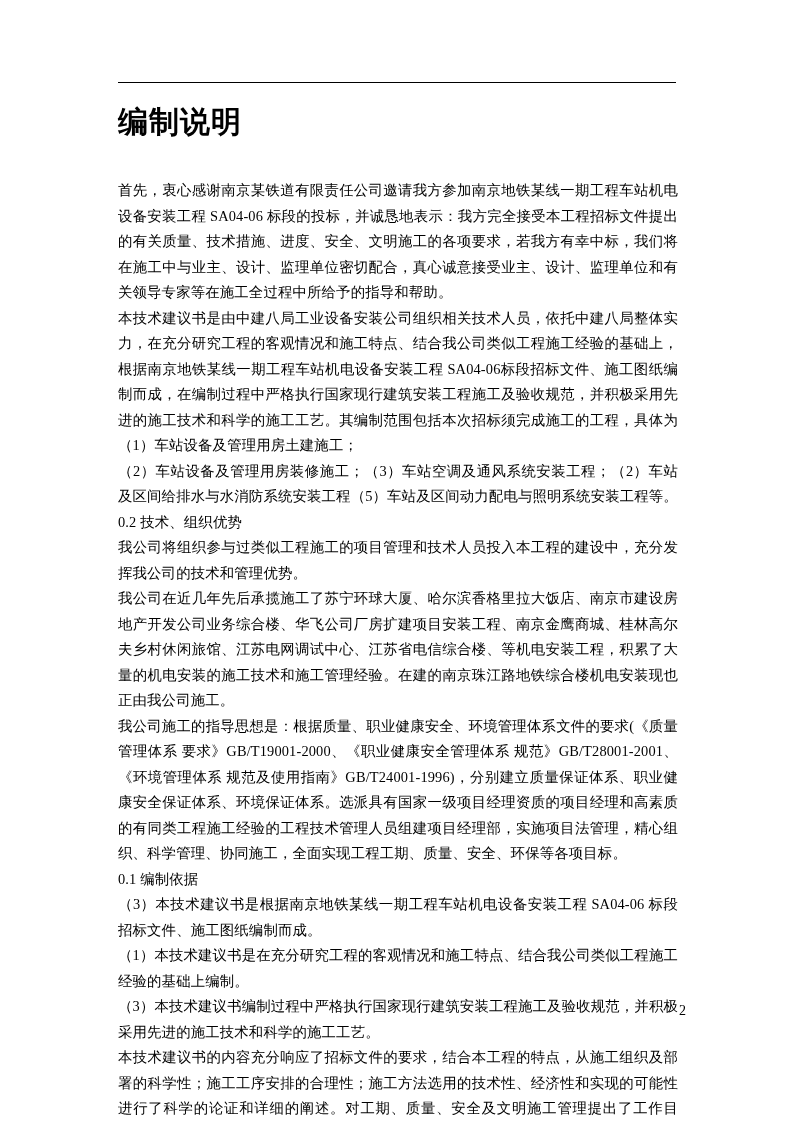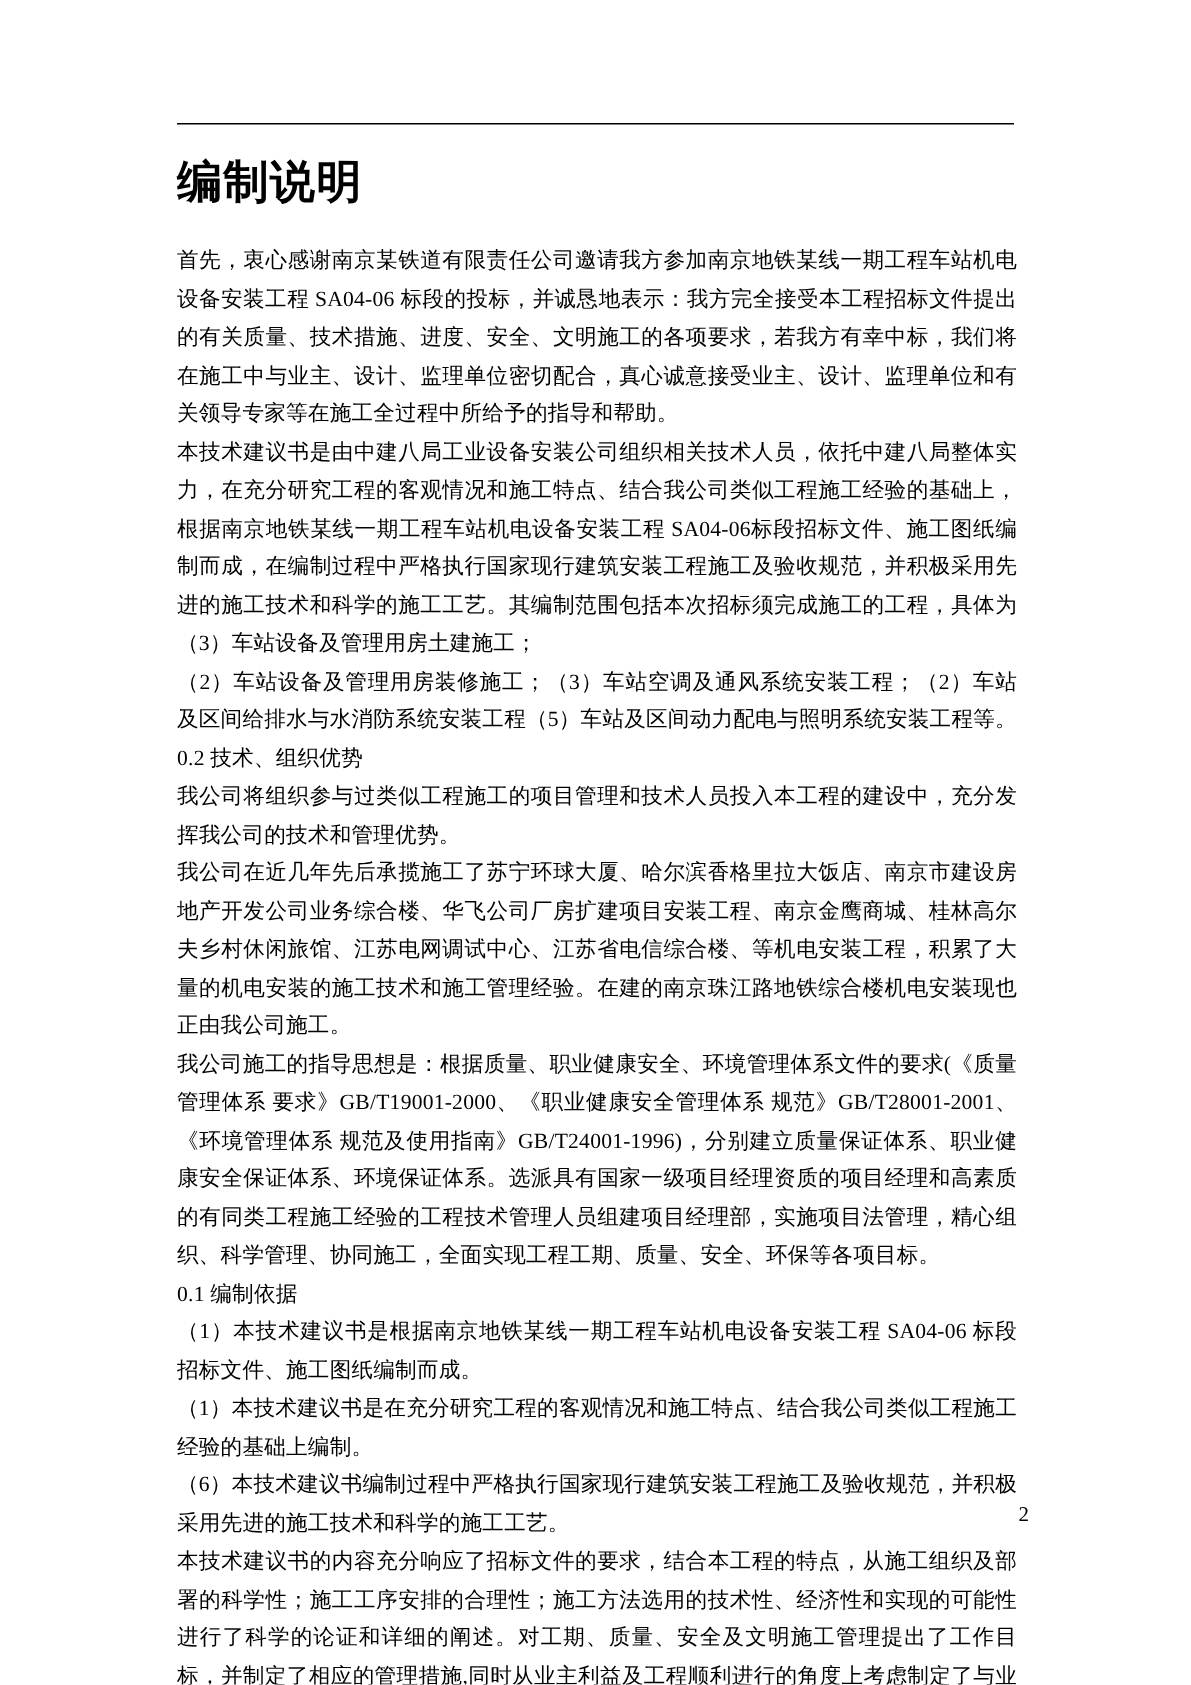--- a/index.html
+++ b/index.html
@@ -35,21 +35,21 @@
     position: absolute;
     left: 118px;
     top: 104px;
     width: 560px;
   }
   h1.doc-title {
     font-family: "Liberation Serif", "DejaVu Serif", serif;
     font-size: 30px;
     font-weight: bold;
     letter-spacing: 1px;
-    margin: 0 0 22px 0;
+    margin: 0 0 38px 0;
     line-height: 1.2;
   }
   p.para {
     margin: 0;
     font-size: 14.4px;
     line-height: 25.5px;
     text-align: justify;
     text-justify: inter-ideograph;
     letter-spacing: 0.15px;
   }
@@ -65,29 +65,29 @@
 <body>
 
 <div class="page">
 
   <div class="header-rule"></div>
 
   <div class="content">
     <h1 class="doc-title">编制说明</h1>
 
     <p class="para">首先，衷心感谢南京某铁道有限责任公司邀请我方参加南京地铁某线一期工程车站机电设备安装工程 SA04-06 标段的投标，并诚恳地表示：我方完全接受本工程招标文件提出的有关质量、技术措施、进度、安全、文明施工的各项要求，若我方有幸中标，我们将在施工中与业主、设计、监理单位密切配合，真心诚意接受业主、设计、监理单位和有关领导专家等在施工全过程中所给予的指导和帮助。</p>
-    <p class="para">本技术建议书是由中建八局工业设备安装公司组织相关技术人员，依托中建八局整体实力，在充分研究工程的客观情况和施工特点、结合我公司类似工程施工经验的基础上，根据南京地铁某线一期工程车站机电设备安装工程 SA04-06标段招标文件、施工图纸编制而成，在编制过程中严格执行国家现行建筑安装工程施工及验收规范，并积极采用先进的施工技术和科学的施工工艺。其编制范围包括本次招标须完成施工的工程，具体为（3）车站设备及管理用房土建施工；</p>
+    <p class="para">本技术建议书是由中建八局工业设备安装公司组织相关技术人员，依托中建八局整体实力，在充分研究工程的客观情况和施工特点、结合我公司类似工程施工经验的基础上，根据南京地铁某线一期工程车站机电设备安装工程 SA04-06标段招标文件、施工图纸编制而成，在编制过程中严格执行国家现行建筑安装工程施工及验收规范，并积极采用先进的施工技术和科学的施工工艺。其编制范围包括本次招标须完成施工的工程，具体为（1）车站设备及管理用房土建施工；</p>
     <p class="para">（2）车站设备及管理用房装修施工；（3）车站空调及通风系统安装工程；（2）车站及区间给排水与水消防系统安装工程（5）车站及区间动力配电与照明系统安装工程等。</p>
     <p class="para">0.2 技术、组织优势</p>
     <p class="para">我公司将组织参与过类似工程施工的项目管理和技术人员投入本工程的建设中，充分发挥我公司的技术和管理优势。</p>
     <p class="para">我公司在近几年先后承揽施工了苏宁环球大厦、哈尔滨香格里拉大饭店、南京市建设房地产开发公司业务综合楼、华飞公司厂房扩建项目安装工程、南京金鹰商城、桂林高尔夫乡村休闲旅馆、江苏电网调试中心、江苏省电信综合楼、等机电安装工程，积累了大量的机电安装的施工技术和施工管理经验。在建的南京珠江路地铁综合楼机电安装现也正由我公司施工。</p>
     <p class="para">我公司施工的指导思想是：根据质量、职业健康安全、环境管理体系文件的要求(《质量管理体系 要求》GB/T19001-2000、《职业健康安全管理体系 规范》GB/T28001-2001、《环境管理体系 规范及使用指南》GB/T24001-1996)，分别建立质量保证体系、职业健康安全保证体系、环境保证体系。选派具有国家一级项目经理资质的项目经理和高素质的有同类工程施工经验的工程技术管理人员组建项目经理部，实施项目法管理，精心组织、科学管理、协同施工，全面实现工程工期、质量、安全、环保等各项目标。</p>
     <p class="para">0.1 编制依据</p>
-    <p class="para">（1）本技术建议书是根据南京地铁某线一期工程车站机电设备安装工程 SA04-06 标段招标文件、施工图纸编制而成。</p>
+    <p class="para">（3）本技术建议书是根据南京地铁某线一期工程车站机电设备安装工程 SA04-06 标段招标文件、施工图纸编制而成。</p>
     <p class="para">（1）本技术建议书是在充分研究工程的客观情况和施工特点、结合我公司类似工程施工经验的基础上编制。</p>
-    <p class="para">（6）本技术建议书编制过程中严格执行国家现行建筑安装工程施工及验收规范，并积极采用先进的施工技术和科学的施工工艺。</p>
+    <p class="para">（3）本技术建议书编制过程中严格执行国家现行建筑安装工程施工及验收规范，并积极采用先进的施工技术和科学的施工工艺。</p>
     <p class="para">本技术建议书的内容充分响应了招标文件的要求，结合本工程的特点，从施工组织及部署的科学性；施工工序安排的合理性；施工方法选用的技术性、经济性和实现的可能性进行了科学的论证和详细的阐述。对工期、质量、安全及文明施工管理提出了工作目标，并制定了相应的管理措施,同时从业主利益及工程顺利进行的角度上考虑制定了与业主及其他合作单位的配合措施。</p>
 
   </div>
 
   <div class="page-number">2</div>
 
 </div>
 
 </body></html>

